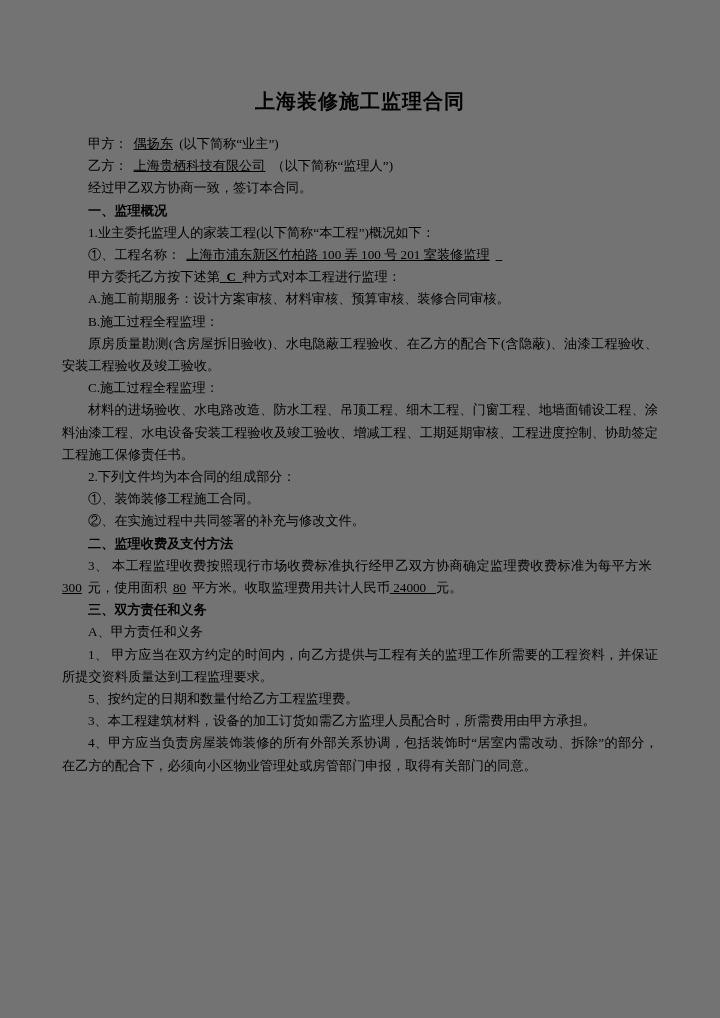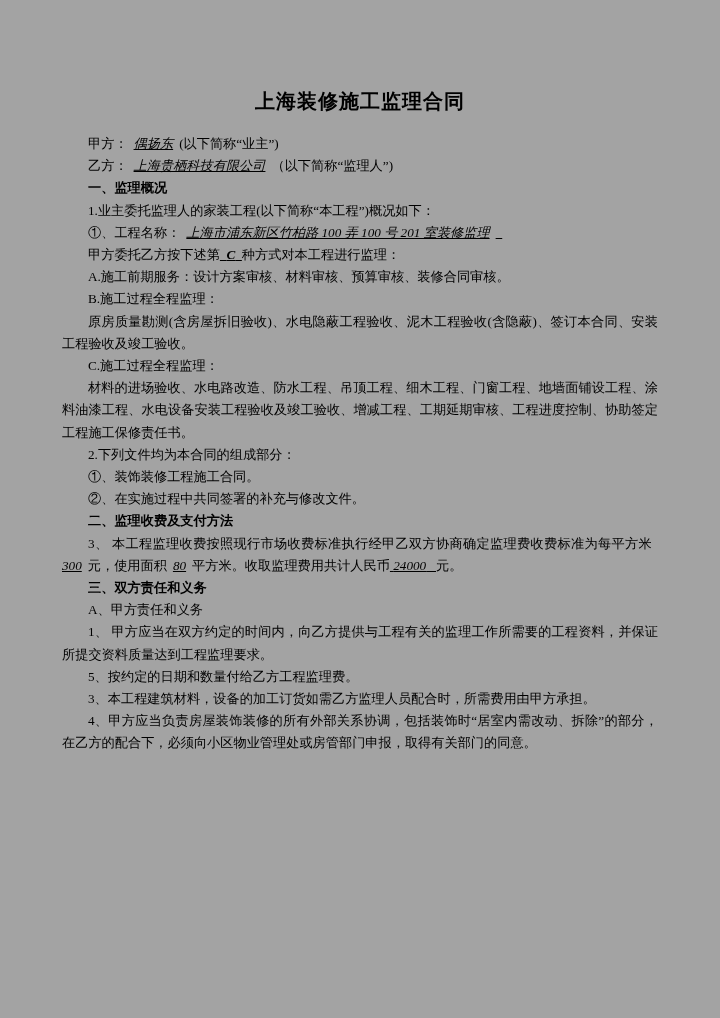--- a/index.html
+++ b/index.html
@@ -8,21 +8,21 @@
     background: #ffffff;
   }
   body {
     font-family: "Liberation Serif", "DejaVu Serif", serif;
     color: #000000;
   }
   .page {
     position: relative;
     width: 720px;
     height: 1018px;
-    background: #a3a3a3;
+    background: #737373;
     overflow: hidden;
     box-sizing: border-box;
     padding: 0 62px;
   }
   .doc-title {
     text-align: center;
     font-family: "DejaVu Sans", "Liberation Sans", sans-serif;
     font-weight: bold;
     font-size: 20px;
     letter-spacing: 1px;
@@ -39,21 +39,20 @@
     margin: 0;
   }
   .indent1 {
     text-indent: 26px;
   }
   .bold {
     font-weight: bold;
   }
   .ul {
     text-decoration: underline;
-    font-style: italic;
   }
   .section-head {
     font-weight: bold;
     text-indent: 26px;
   }
   .sp {
     display: inline-block;
     width: 6px;
   }
   .first-block {
@@ -69,35 +68,36 @@
 
   <div class="body-text">
 
     <div class="first-block">
       <p class="indent1">
         <span>甲方：</span><span class="sp"></span><span class="ul">偶扬东</span><span class="sp"></span><span>(以下简称“业主”)</span>
       </p>
       <p class="indent1">
         <span>乙方：</span><span class="sp"></span><span class="ul">上海贵栖科技有限公司</span><span class="sp"></span><span>（以下简称“监理人”)</span>
       </p>
+      <p class="indent1">经过甲乙双方协商一致，签订本合同。</p>
     </div>
 
     <p class="section-head">一、监理概况</p>
     <p class="indent1">1.业主委托监理人的家装工程(以下简称“本工程”)概况如下：</p>
     <p class="indent1">
       <span>①、工程名称：</span><span class="sp"></span><span class="ul">上海市浦东新区竹柏路 100 弄 100 号 201 室装修监理</span><span class="sp"></span><span class="ul">&nbsp;&nbsp;</span>
     </p>
     <p class="indent1">
       <span>甲方委托乙方按下述第</span><span class="ul">&nbsp;&nbsp;</span><span class="ul bold">C</span><span class="ul">&nbsp;&nbsp;</span><span>种方式对本工程进行监理：</span>
     </p>
     <p class="indent1">
       <span>A.施工前期服务：</span><span>设计方案审核、材料审核、预算审核、装修合同审核。</span>
     </p>
     <p class="indent1">B.施工过程全程监理：</p>
-    <p class="indent1">原房质量勘测(含房屋拆旧验收)、水电隐蔽工程验收、泥木工程验收(含隐蔽)、签订本合同、安装工程验收及竣工验收。</p>
+    <p class="indent1">原房质量勘测(含房屋拆旧验收)、水电隐蔽工程验收、在乙方的配合下(含隐蔽)、油漆工程验收、安装工程验收及竣工验收。</p>
     <p class="indent1">C.施工过程全程监理：</p>
     <p class="indent1">材料的进场验收、水电路改造、防水工程、吊顶工程、细木工程、门窗工程、地墙面铺设工程、涂料油漆工程、水电设备安装工程验收及竣工验收、增减工程、工期延期审核、工程进度控制、协助签定工程施工保修责任书。</p>
     <p class="indent1">2.下列文件均为本合同的组成部分：</p>
     <p class="indent1">①、装饰装修工程施工合同。</p>
     <p class="indent1">②、在实施过程中共同签署的补充与修改文件。</p>
 
     <p class="section-head">二、监理收费及支付方法</p>
     <p class="indent1">
       <span>3、 本工程监理收费按照现行市场收费标准执行经甲乙双方协商确定监理费收费标准为每平方米</span><span class="sp"></span><span class="ul">300</span><span class="sp"></span><span>元，使用面积</span><span class="sp"></span><span class="ul">80</span><span class="sp"></span><span>平方米。收取监理费用共计人民币</span><span class="ul">&nbsp;</span><span class="ul">24000</span><span class="ul">&nbsp;&nbsp;&nbsp;</span><span>元。</span>
     </p>

